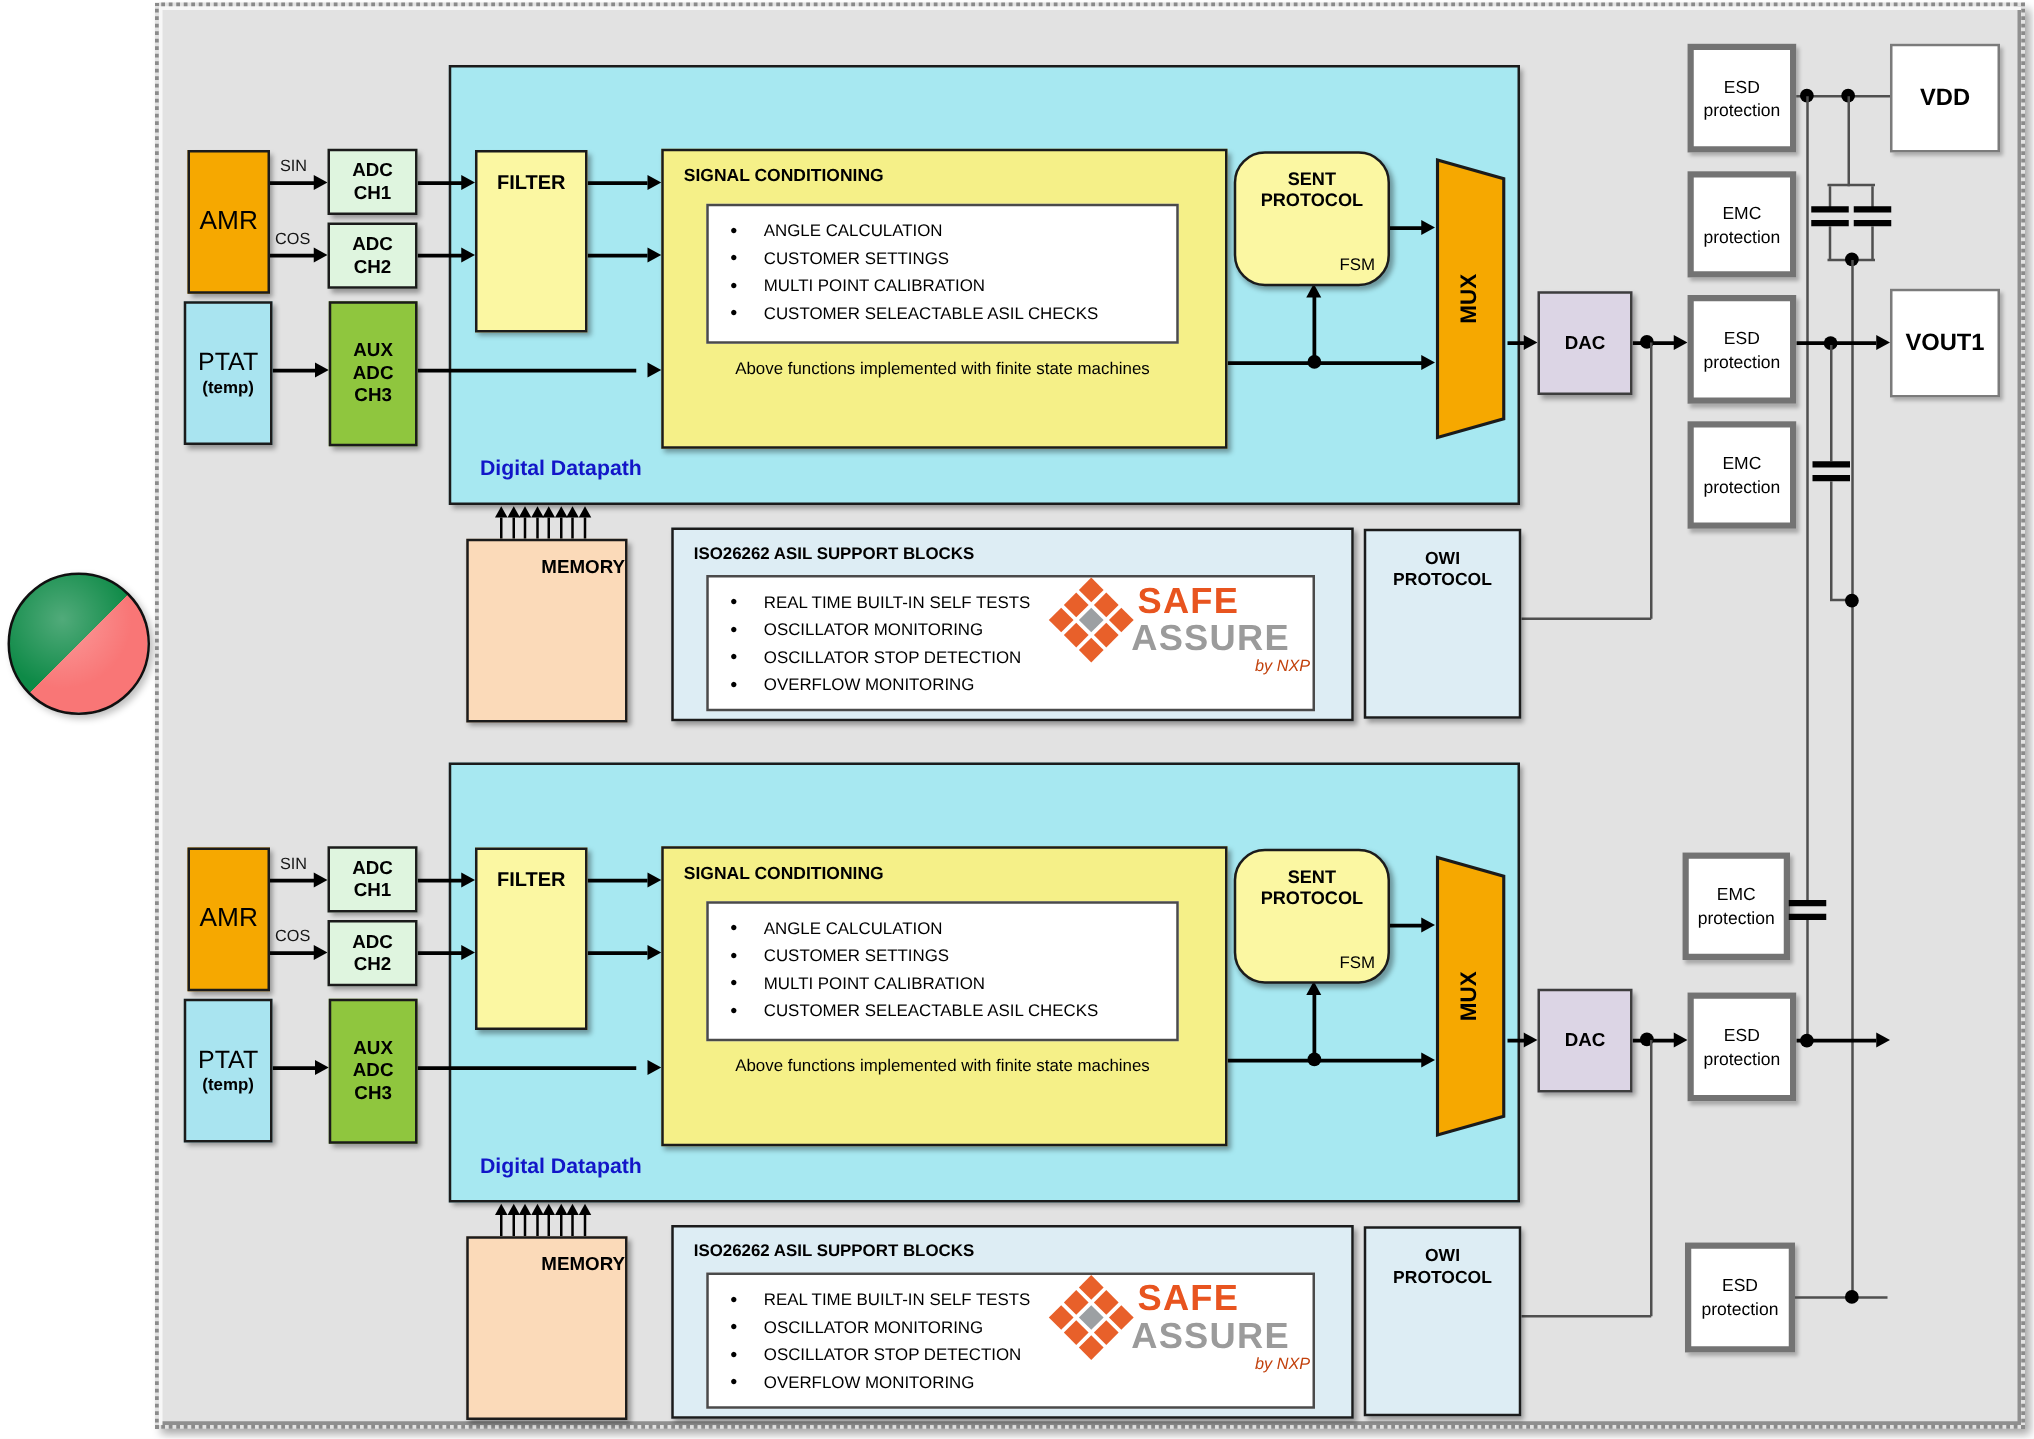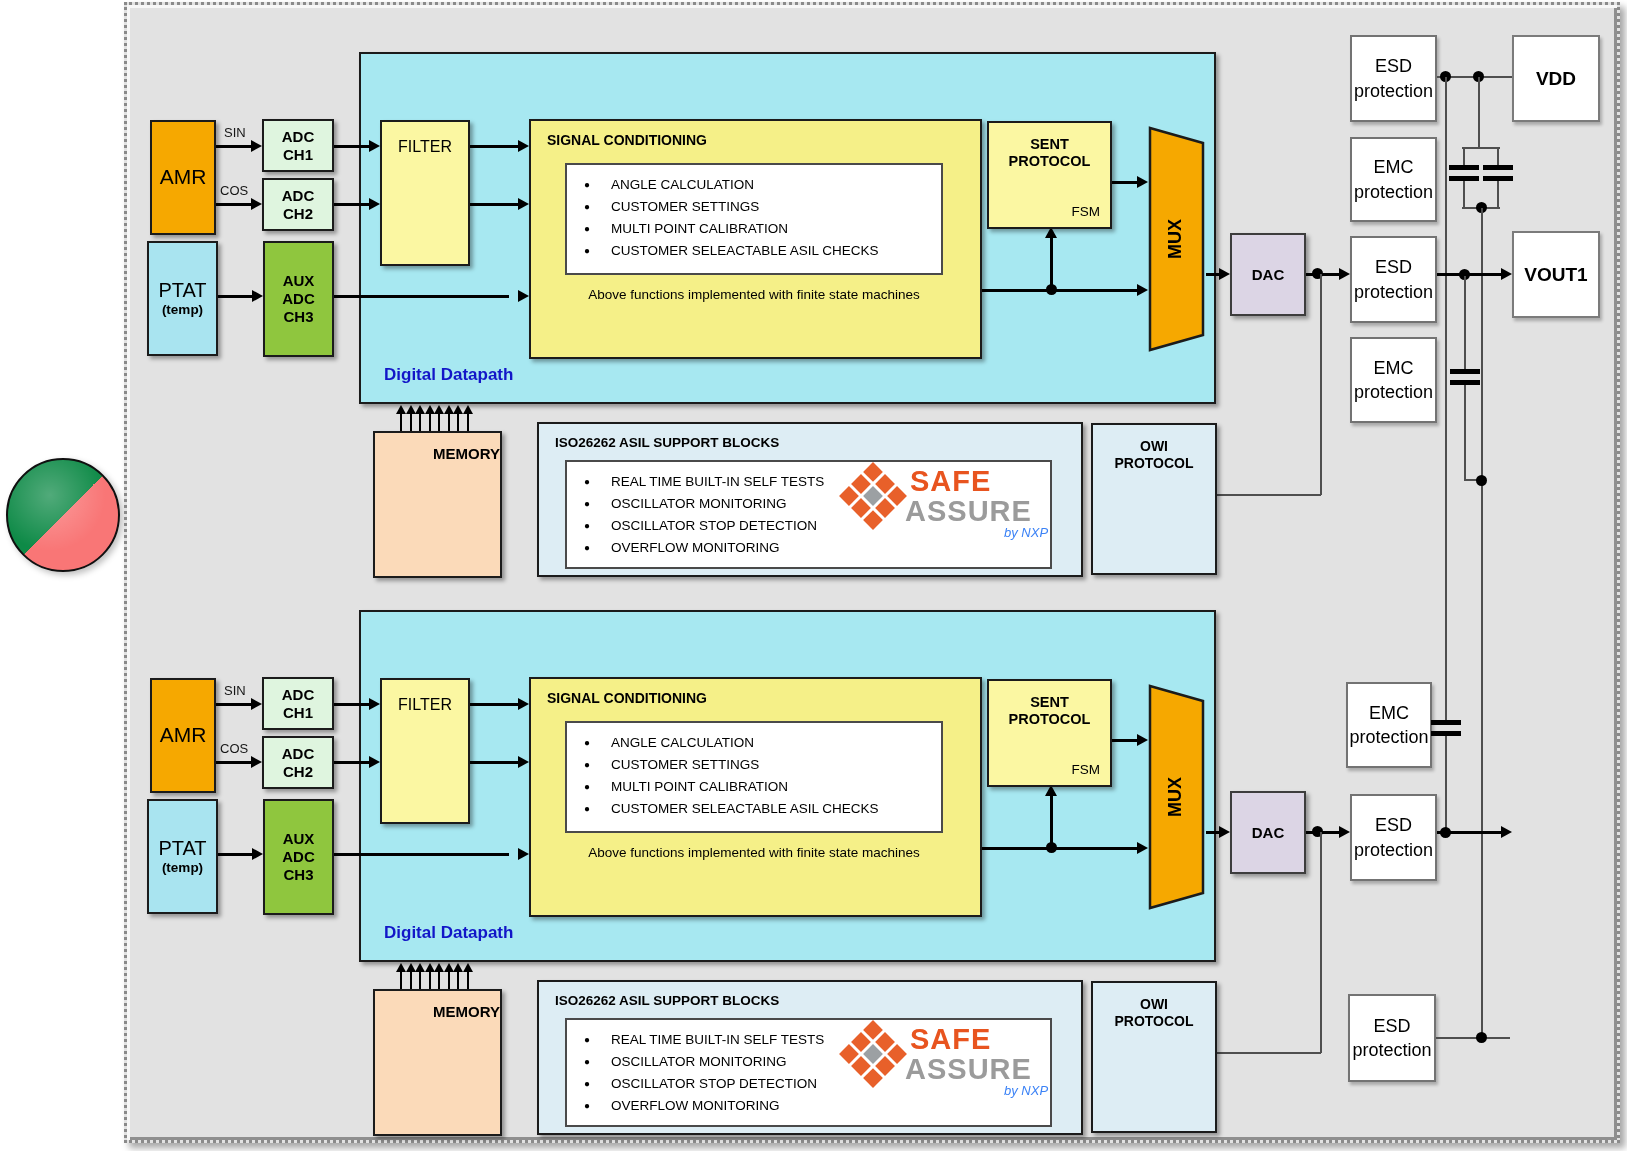--- a/index.html
+++ b/index.html
@@ -24,34 +24,34 @@
   .auxb{background:#8FC63E;font-size:15px;font-weight:bold;}
   .ptatb{background:#A9E4F0;font-size:20px;}
   .ptatb small{font-size:13.5px;font-weight:bold;}
   .ddp{position:absolute;background:#A7E8F1;border:2px solid #1b1b1b;box-sizing:border-box;
        box-shadow:2.5px 3px 4px rgba(0,0,0,.35);}
   .yel{background:#FBF7A2;}
   .scb{background:#F5F088;}
   .dacb{background:#DCD5E5;border-color:#3d3d3d;font-size:15px;font-weight:bold;}
   .memb{background:#FBDAB9;font-size:15px;font-weight:bold;justify-content:flex-start;padding-top:12px;align-items:flex-end;}
   .isob{background:#DDEDF4;}
-  .filterb{font-size:16px;font-weight:normal;justify-content:flex-start;padding-top:16px;}
-  .sentb{font-size:14.5px;font-weight:bold;justify-content:flex-start;padding-top:13px;}
+  .filterb{font-size:16px;font-weight:bold;justify-content:flex-start;padding-top:16px;}
+  .sentb{font-size:14.5px;font-weight:bold;justify-content:flex-start;padding-top:13px;border-radius:25px;}
   .fsm{position:absolute;right:10px;bottom:7px;font-size:13.5px;font-weight:normal;}
   .owib{font-size:14px;font-weight:bold;justify-content:flex-start;padding-top:13px;align-items:center;}
   
   .wht{position:absolute;background:#fff;border:2px solid #4a4a4a;box-sizing:border-box;text-align:left;}
   .sctitle{position:absolute;left:16px;top:11px;font-size:14px;font-weight:bold;}
   .scnote{position:absolute;font-size:13.5px;text-align:center;}
   .bl{position:relative;height:22px;line-height:22px;font-size:13.5px;padding-left:44px;white-space:nowrap;}
   .bl::before{content:"\25CF";position:absolute;left:17px;top:0;font-size:10px;}
   
-  .io{position:absolute;background:#fff;border:2px solid #737373;box-sizing:border-box;
+  .io{position:absolute;background:#fff;border:5px solid #737373;box-sizing:border-box;
       display:flex;flex-direction:column;align-items:center;justify-content:center;text-align:center;
-      font-size:18px;line-height:1.35;box-shadow:2px 3px 3px rgba(0,0,0,.25);}
+      font-size:14px;line-height:1.35;box-shadow:2px 3px 3px rgba(0,0,0,.25);}
   .pin{position:absolute;background:#fff;border:2px solid #7b7b7b;box-sizing:border-box;
       display:flex;align-items:center;justify-content:center;font-size:19px;font-weight:bold;
       box-shadow:2px 3px 3px rgba(0,0,0,.25);}
   
   .w{position:absolute;background:#000;height:3px;}
   .wv{position:absolute;background:#000;width:3px;}
   .g{position:absolute;background:#4f4f4f;height:2px;}
   .gv{position:absolute;background:#4f4f4f;width:2px;}
   .ar{position:absolute;width:0;height:0;border-top:6px solid transparent;border-bottom:6px solid transparent;border-left:11px solid #000;}
   .au{position:absolute;width:0;height:0;border-left:6px solid transparent;border-right:6px solid transparent;border-bottom:11px solid #000;}
@@ -65,21 +65,21 @@
   .memarrows i{display:block;position:relative;width:2px;height:17px;background:#000;margin-top:9px;}
   .memarrows i::before{content:"";position:absolute;left:-4px;top:-9px;
       border-left:5px solid transparent;border-right:5px solid transparent;border-bottom:9px solid #000;}
   
   .sa-grid{position:absolute;width:48px;height:48px;transform:rotate(45deg);
            display:grid;grid-template-columns:repeat(3,1fr);grid-template-rows:repeat(3,1fr);gap:3px;}
   .sa-grid b{background:#E8602A;}
   .sa-grid b.c{background:#9CA0A3;}
   .sa1{position:absolute;font-size:29px;font-weight:bold;color:#E8541F;letter-spacing:1px;line-height:1;}
   .sa2{position:absolute;font-size:29px;font-weight:bold;color:#9B9B9B;letter-spacing:1px;line-height:1;}
-  .sa3{position:absolute;font-size:13px;font-style:italic;color:#3b82f6;}
+  .sa3{position:absolute;font-size:13px;font-style:italic;color:#c2410c;}
   .half{position:absolute;left:0;width:1627px;height:558px;}
   .mux{position:absolute;overflow:visible;}
   svg text{font-family:"Liberation Sans",sans-serif;}
 </style>
 </head>
 <body>
 
 <div class="stage">
   <div class="pie"></div>
   <div class="frame"></div>

